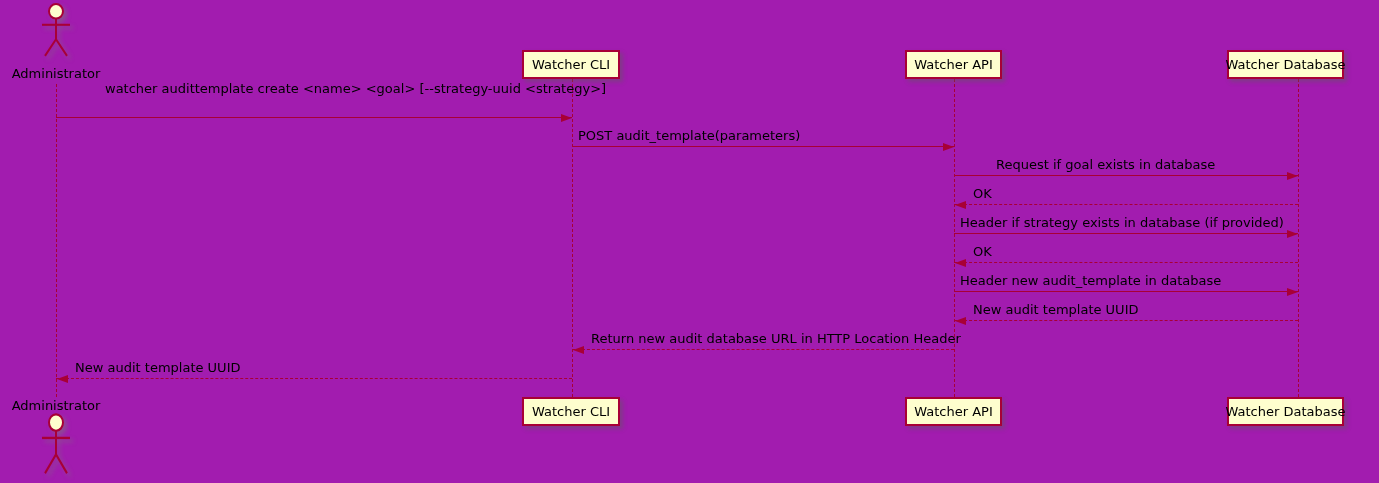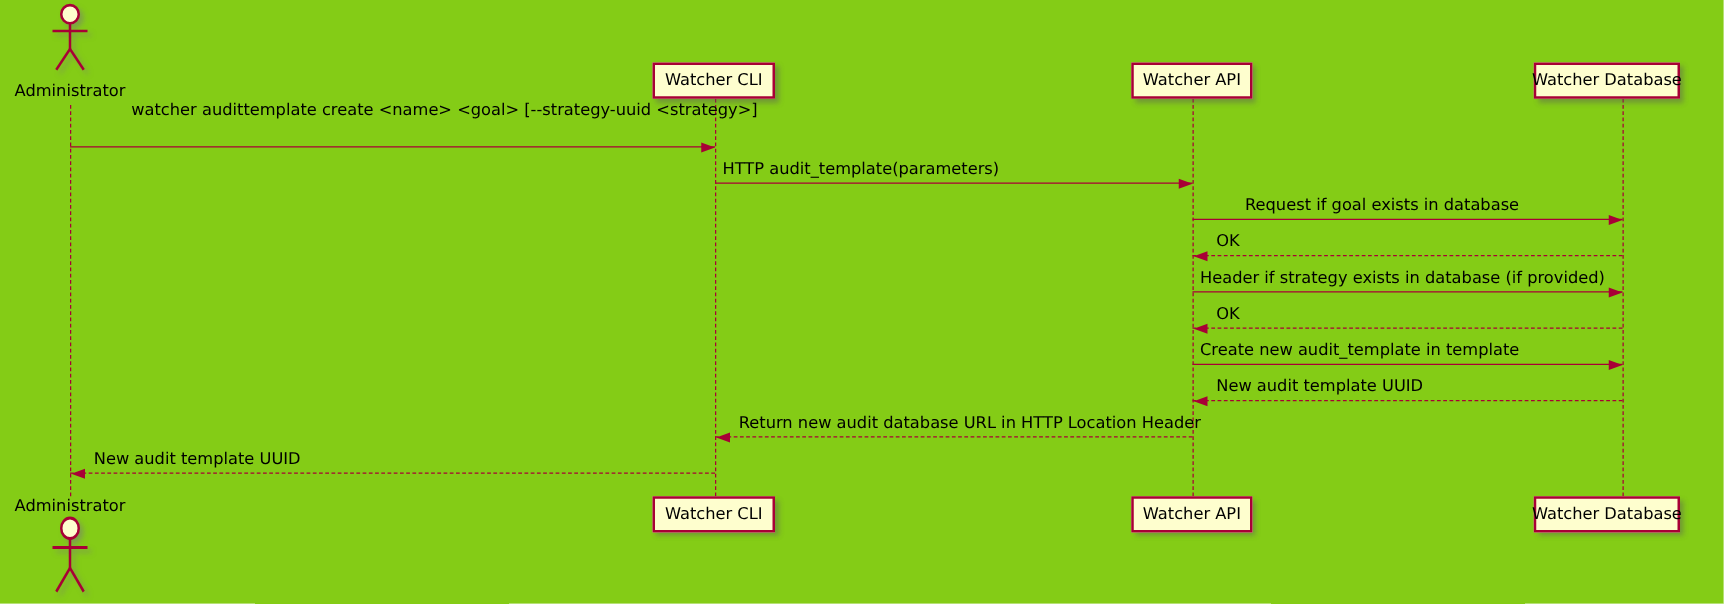--- a/index.html
+++ b/index.html
@@ -5,21 +5,21 @@
   html, body {
     margin: 0;
     padding: 0;
     background: #ffffff;
     font-family: "DejaVu Sans", sans-serif;
   }
   #stage {
     position: relative;
     width: 1379px;
     height: 483px;
-    background: #84cc16;
+    background: #a21caf;
     overflow: hidden;
     font-size: 13px;
     color: #000000;
   }
   
   .pbox {
     position: absolute;
     box-sizing: border-box;
     height: 29px;
     background: #fefece;
@@ -126,36 +126,36 @@
   <div class="pbox cli bottom">Watcher CLI</div>
   <div class="pbox api bottom">Watcher API</div>
   <div class="pbox db bottom">Watcher Database</div>
 
   <div>
       <div class="msg-line solid" style="left: 56px; top: 117px; width: 516px;"></div>
       <div class="arrow-head right" style="top: 114px; left: 561px;"></div>
       <div class="msg-label" style="left: 62px; top: 81px; margin-left: 43px;">watcher audittemplate create &lt;name&gt; &lt;goal&gt; [--strategy-uuid &lt;strategy&gt;]</div>
       <div class="msg-line solid" style="left: 572px; top: 146px; width: 382px;"></div>
       <div class="arrow-head right" style="top: 143px; left: 943px;"></div>
-      <div class="msg-label" style="left: 578px; top: 128px;">HTTP audit_template(parameters)</div>
+      <div class="msg-label" style="left: 578px; top: 128px;">POST audit_template(parameters)</div>
       <div class="msg-line solid" style="left: 954px; top: 175px; width: 344px;"></div>
       <div class="arrow-head right" style="top: 172px; left: 1287px;"></div>
       <div class="msg-label" style="left: 996px; top: 157px;">Request if goal exists in database</div>
       <div class="msg-line dashed" style="left: 954px; top: 204px; width: 344px;"></div>
       <div class="arrow-head left" style="top: 201px; left: 955px;"></div>
       <div class="msg-label" style="left: 973px; top: 186px;">OK</div>
       <div class="msg-line solid" style="left: 954px; top: 233px; width: 344px;"></div>
       <div class="arrow-head right" style="top: 230px; left: 1287px;"></div>
       <div class="msg-label" style="left: 960px; top: 215px;">Header if strategy exists in database (if provided)</div>
       <div class="msg-line dashed" style="left: 954px; top: 262px; width: 344px;"></div>
       <div class="arrow-head left" style="top: 259px; left: 955px;"></div>
       <div class="msg-label" style="left: 973px; top: 244px;">OK</div>
       <div class="msg-line solid" style="left: 954px; top: 291px; width: 344px;"></div>
       <div class="arrow-head right" style="top: 288px; left: 1287px;"></div>
-      <div class="msg-label" style="left: 960px; top: 273px;">Create new audit_template in template</div>
+      <div class="msg-label" style="left: 960px; top: 273px;">Header new audit_template in database</div>
       <div class="msg-line dashed" style="left: 954px; top: 320px; width: 344px;"></div>
       <div class="arrow-head left" style="top: 317px; left: 955px;"></div>
       <div class="msg-label" style="left: 973px; top: 302px;">New audit template UUID</div>
       <div class="msg-line dashed" style="left: 572px; top: 349px; width: 382px;"></div>
       <div class="arrow-head left" style="top: 346px; left: 573px;"></div>
       <div class="msg-label" style="left: 591px; top: 331px;">Return new audit database URL in HTTP Location Header</div>
       <div class="msg-line dashed" style="left: 56px; top: 378px; width: 516px;"></div>
       <div class="arrow-head left" style="top: 375px; left: 57px;"></div>
       <div class="msg-label" style="left: 75px; top: 360px;">New audit template UUID</div>
     </div>

